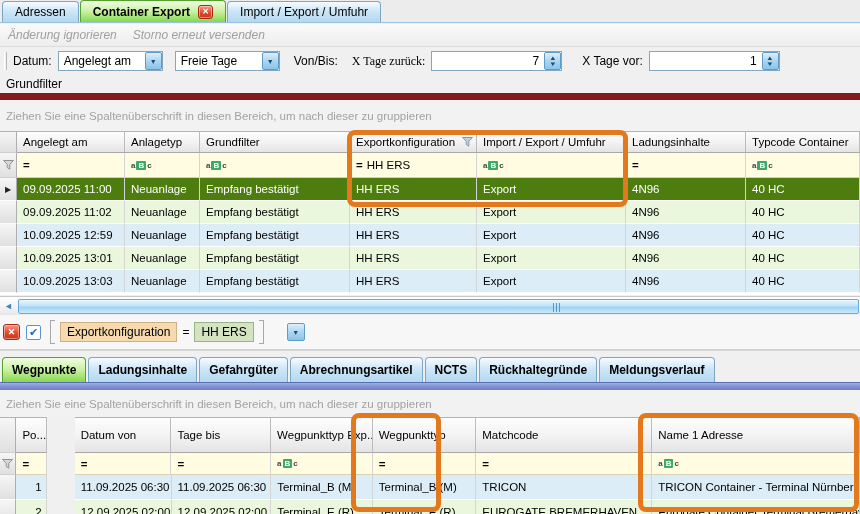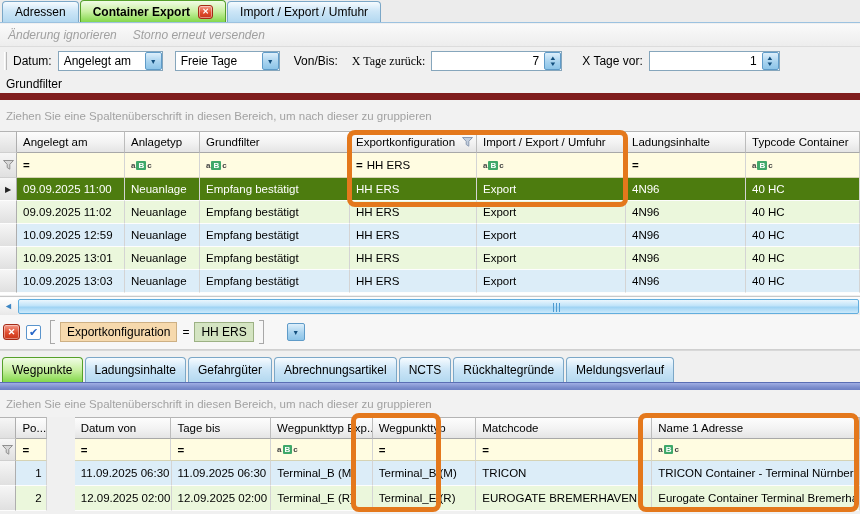--- a/index.html
+++ b/index.html
@@ -64,21 +64,21 @@
   
   .t0{width:17px;} .t1{width:108px;} .t2{width:75px;} .t3{width:150px;} .t4{width:127px;} .t5{width:149px;} .t6{width:120px;} .t7{width:114px;text-align:center;}
   #grid1 { position:absolute; left:0; top:131px; width:860px; height:164px; background:#fff; overflow:hidden; }
   #grid1 .hdr, #grid1 .header-row .ind { height:22px; }
   #grid1 .flt, #grid1 .filter-row .ind { height:25px; }
   #grid1 .data-row .cell { height:23px; }
 
   
   .b0{width:17px;} .b1{width:31px;} .b2{width:100px;margin-left:28px;} .b3{width:103px;} .b4{width:105px;} .b5{width:107px;} .b6{width:182px;} .b7{width:215px;}
   #grid2 { position:absolute; left:0; top:417px; width:860px; height:97px; background:#f0f0f0; overflow:hidden; }
-  #grid2 .hdr, #grid2 .header-row .ind { height:22px; }
+  #grid2 .hdr, #grid2 .header-row .ind { height:36px; }
   #grid2 .flt, #grid2 .filter-row .ind { height:22px; }
   #grid2 .data-row .cell { height:25px; }
   .num { justify-content:flex-end; padding-right:4px; }
 
   
   .hscroll { position:absolute; left:0; top:296px; width:860px; height:19px; background:linear-gradient(#fdfdfd,#ebebeb); border-top:1px solid #c8c8c8; display:flex; align-items:center; }
   .scrollbtn { width:17px; height:17px; display:flex; align-items:center; justify-content:center; color:#3c86c4; font-size:9px; background:linear-gradient(#fff,#e8e8e8); }
   .thumb { position:relative; height:15px; margin:1px 1px; flex:1; border:1px solid #62aede; border-radius:2px;
            background:linear-gradient(#eaf6fd,#bfe3f9 45%,#9ed3f4 55%,#cdeafb); }
   .thumbgrip { position:absolute; left:534px; top:3px; display:flex; gap:2px; }
@@ -94,21 +94,21 @@
   .bracket { width:5px; height:24px; border:1px solid #a8a8a8; }
   .bracket.l { border-right:none; } .bracket.r { border-left:none; }
   .chipfield { background:#f6d9ad; border:1px solid #cdb084; padding:2px 6px; }
   .chipval   { background:#d4e4c2; border:1px solid #9cb184; padding:2px 6px; }
   .ddbtn { width:18px; height:18px; font-size:7px; justify-content:center; margin-left:14px; }
 
   
   .tabbar2 { position:absolute; left:0; top:357px; width:860px; height:25px; background:#f0f0f0; display:flex; align-items:flex-end; padding-left:2px; }
   .tab2 { height:22px; display:flex; align-items:center; padding:12px 9px; margin-right:2px;
           border:1px solid #7ba7c7; border-bottom:none; border-radius:4px 4px 0 0;
-          background:linear-gradient(#f6fbff,#cde6f7 45%,#b3d8f0); font-size:12px; }
+          background:linear-gradient(#f6fbff,#cde6f7 45%,#b3d8f0); font-size:12px;font-weight:bold; }
   .tab2.active-green { border-color:#55a02a; background:linear-gradient(#f1fce6,#c9f0a2 50%,#84d84c); height:23px; }
   .blueband { position:absolute; left:0; top:382px; width:860px; height:8px; border-top:1px solid #5a6eb4;
           background:linear-gradient(#a0aee4,#7d8ecd 60%,#6d80c4); }
 
   
   .funnel { display:inline-block; }
 
   
   .anno { position:absolute; border:5px solid #e4781c; border-radius:8px; pointer-events:none; z-index:20; }
   #anno1 { left:347px; top:130px; width:281px; height:77px; }

